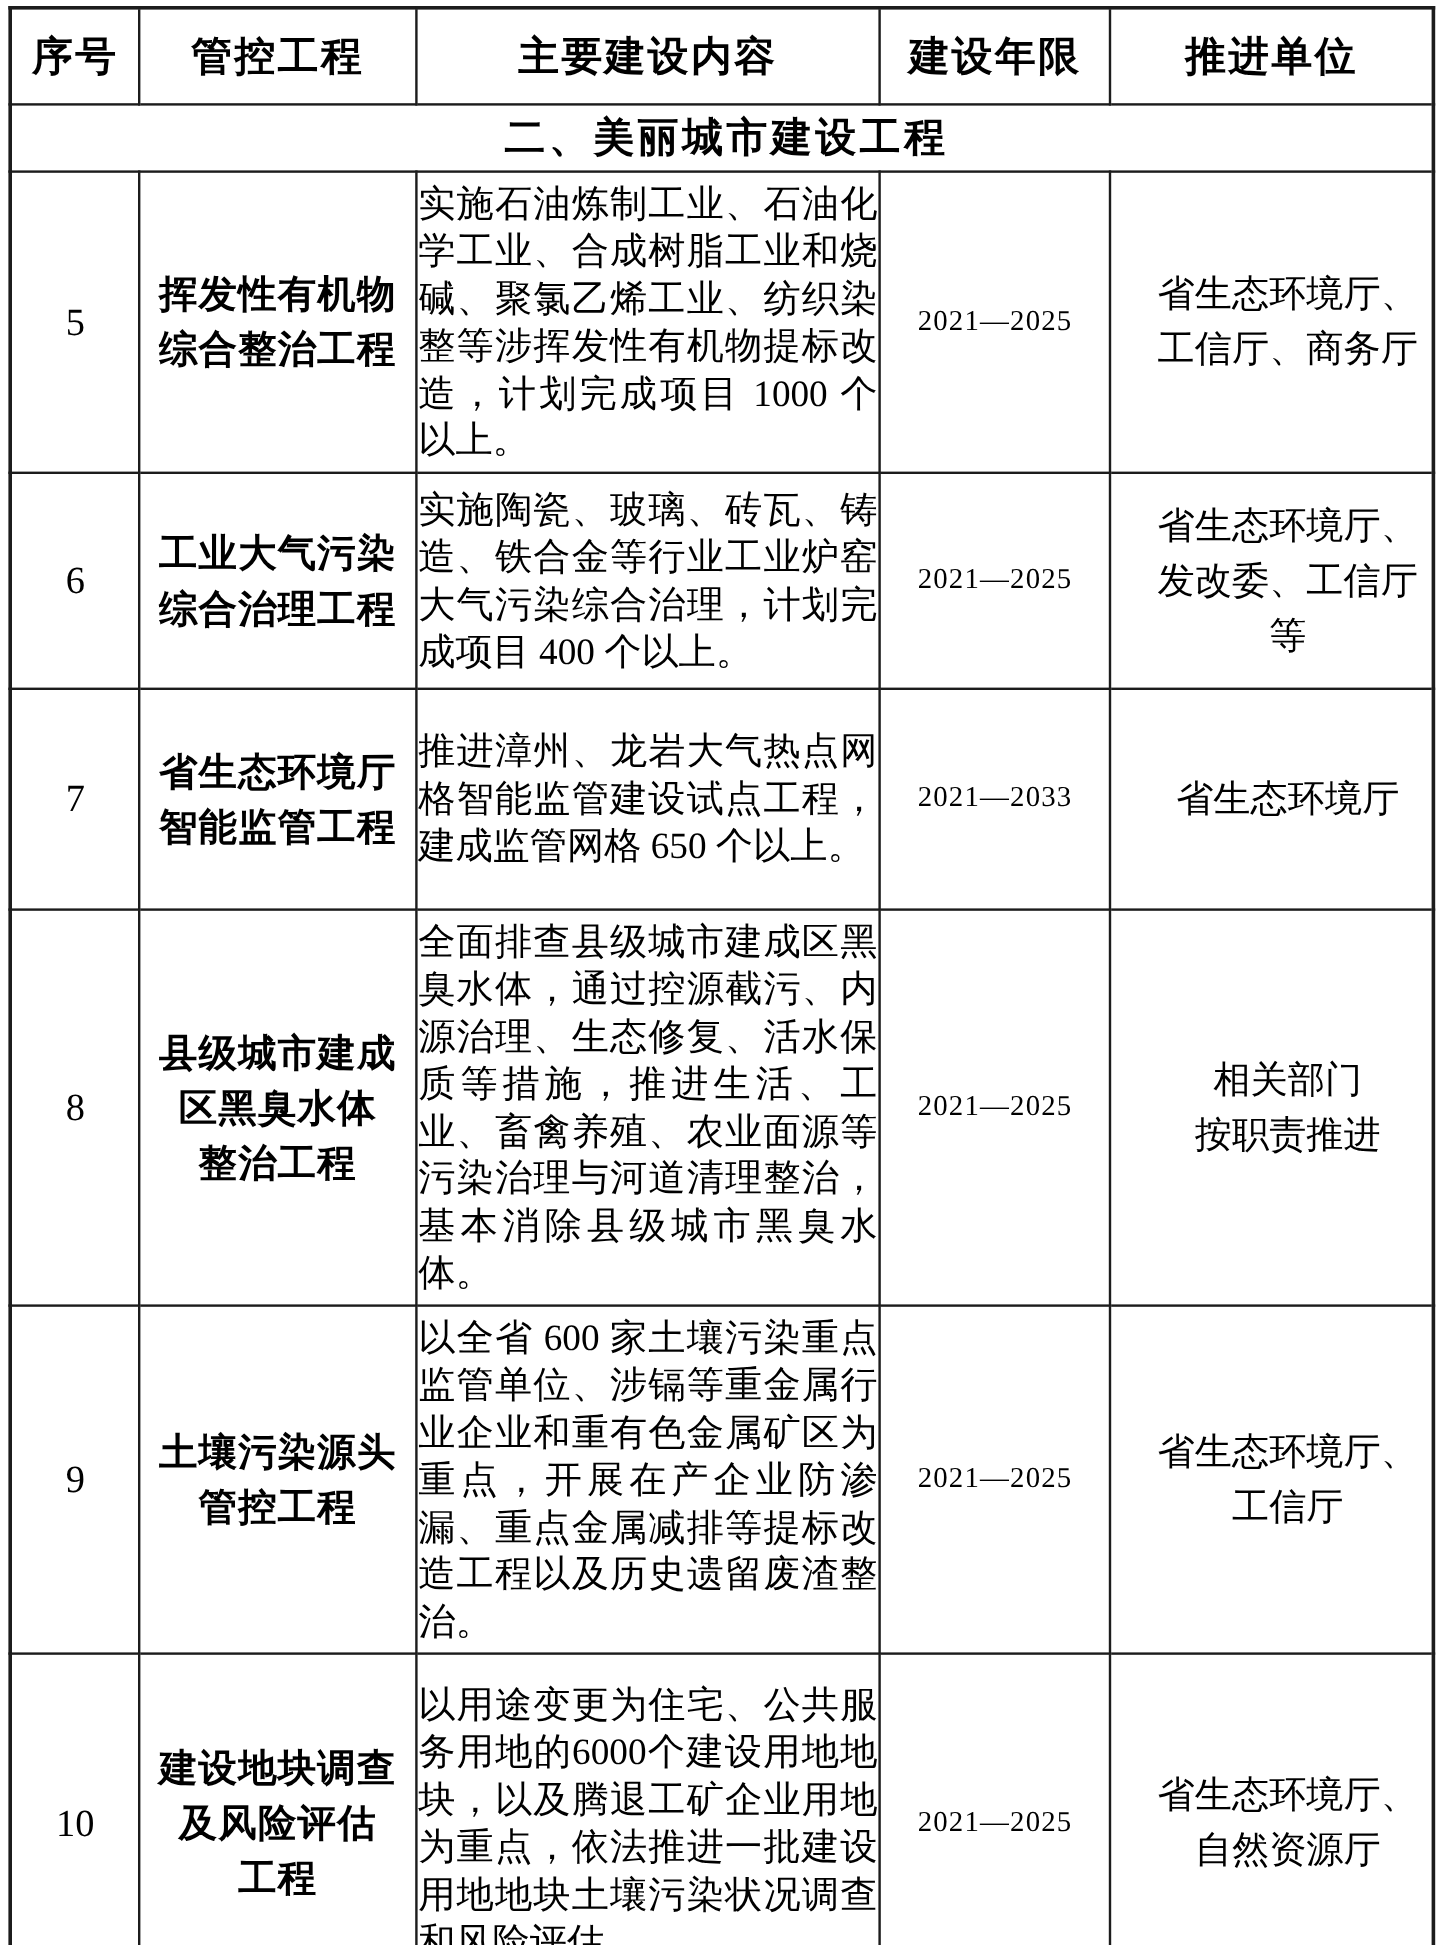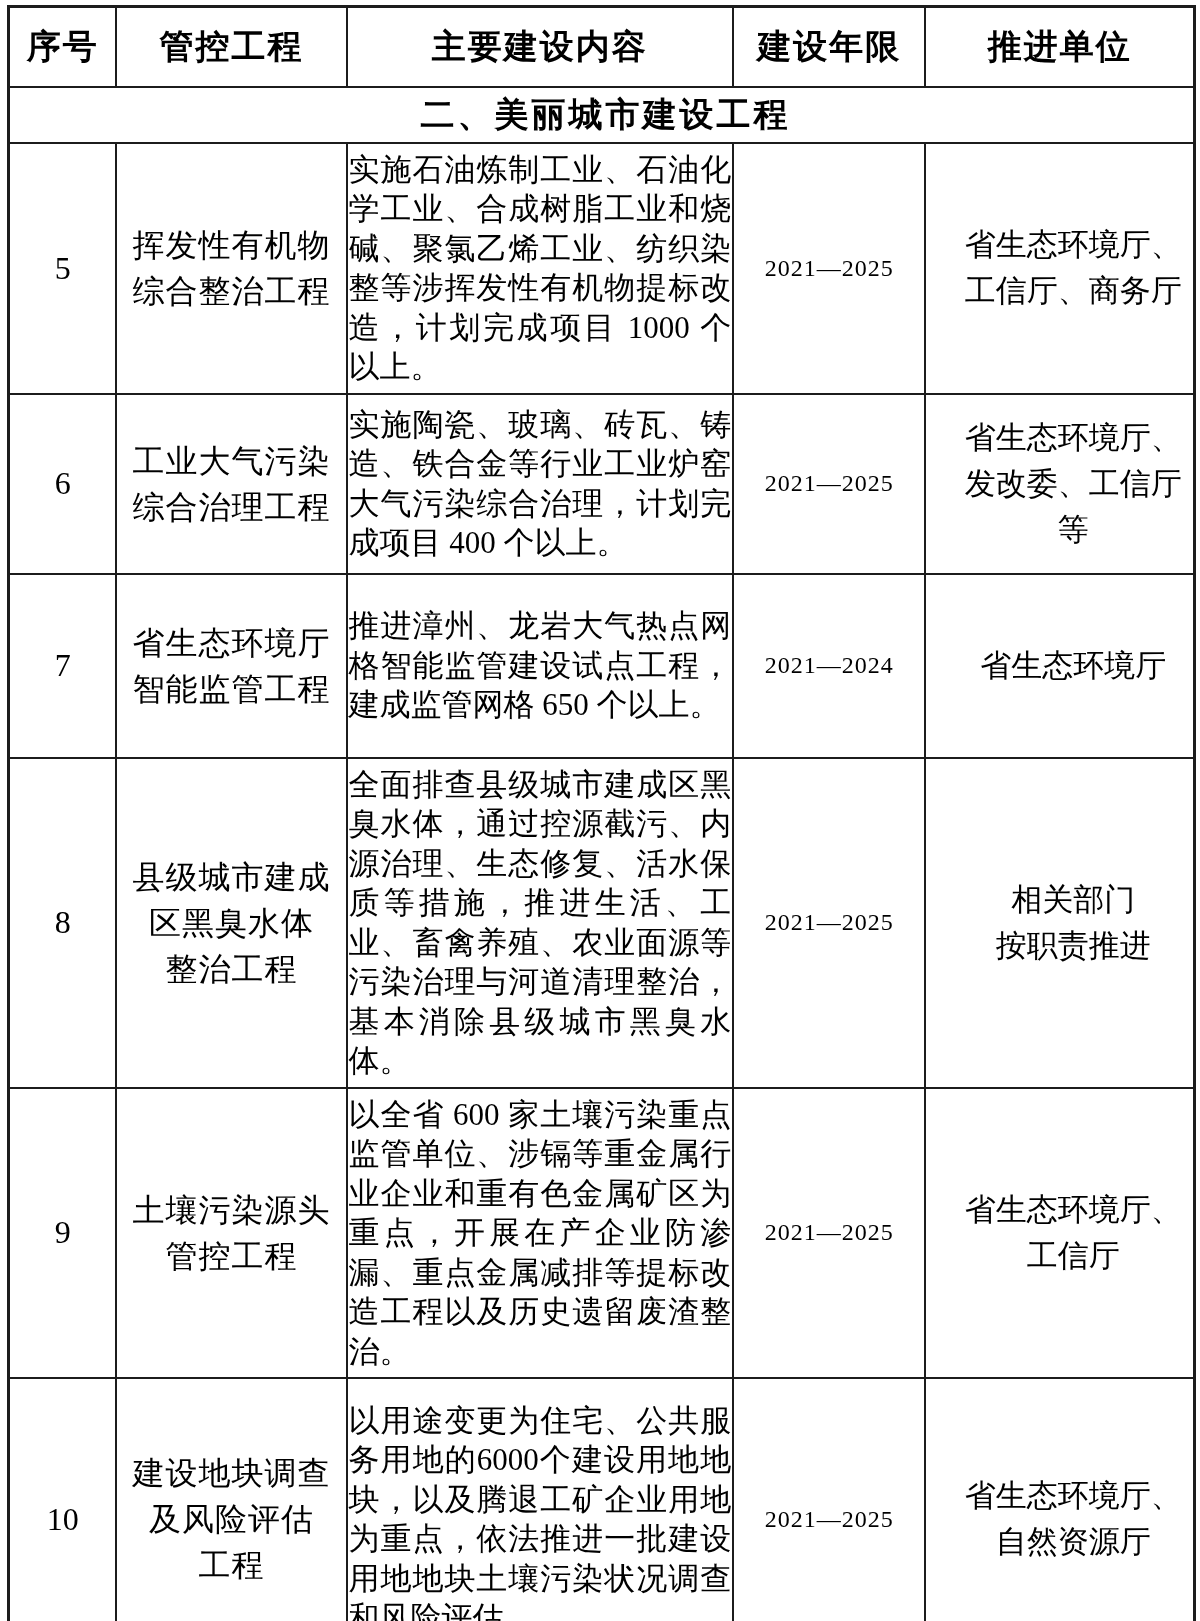--- a/index.html
+++ b/index.html
@@ -59,21 +59,21 @@
     text-align: center;
     padding-left: 14px;
     letter-spacing: 3px;
   }
   td.no-cell {
     text-align: center;
     font-size: 32px;
   }
   td.type-cell {
     font-family: "Liberation Sans", "DejaVu Sans", sans-serif;
-    font-weight: normal;
+    font-weight: bold;
     font-size: 32px;
     text-align: center;
     white-space: pre-line;
     line-height: 46px;
     letter-spacing: 1px;
   }
   td.content-cell {
     font-size: 31px;
     line-height: 39.5px;
     text-align: justify;
@@ -136,21 +136,21 @@
         <td class="years-cell">2021—2025</td>
         <td class="unit-cell">省生态环境厅、
 发改委、工信厅等</td>
       </tr>
 
       <tr class="r7">
         <td class="no-cell">7</td>
         <td class="type-cell">省生态环境厅
 智能监管工程</td>
         <td class="content-cell">推进漳州、龙岩大气热点网格智能监管建设试点工程，建成监管网格 650 个以上。</td>
-        <td class="years-cell">2021—2024</td>
+        <td class="years-cell">2021—2033</td>
         <td class="unit-cell">省生态环境厅</td>
       </tr>
 
       <tr class="r8">
         <td class="no-cell">8</td>
         <td class="type-cell">县级城市建成
 区黑臭水体
 整治工程</td>
         <td class="content-cell">全面排查县级城市建成区黑臭水体，通过控源截污、内源治理、生态修复、活水保质等措施，推进生活、工业、畜禽养殖、农业面源等污染治理与河道清理整治，基本消除县级城市黑臭水体。</td>
         <td class="years-cell">2021—2025</td>

